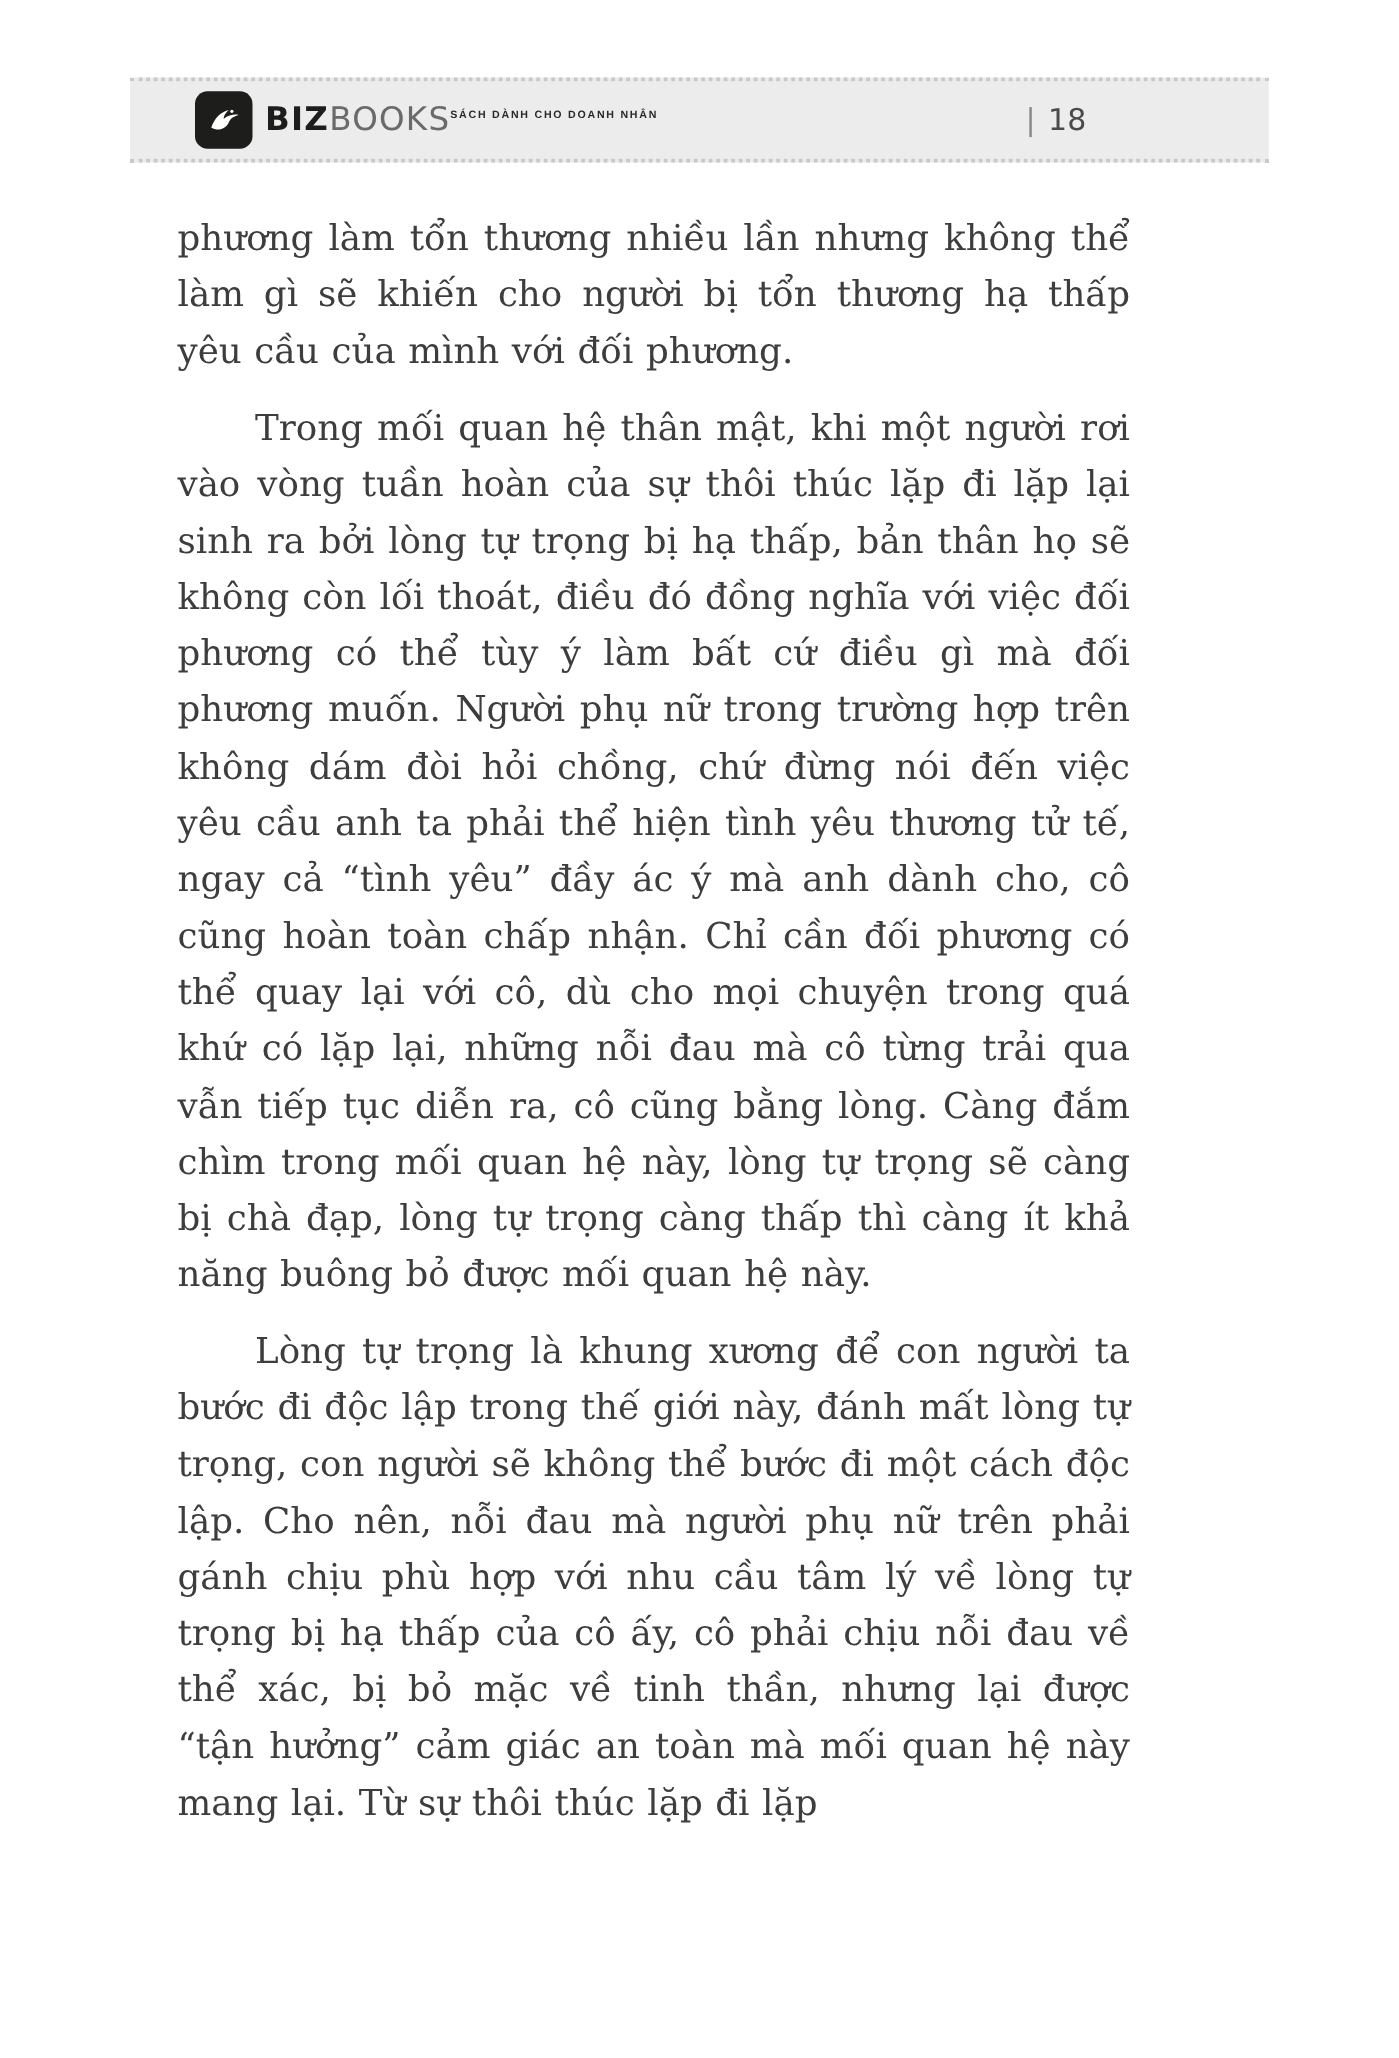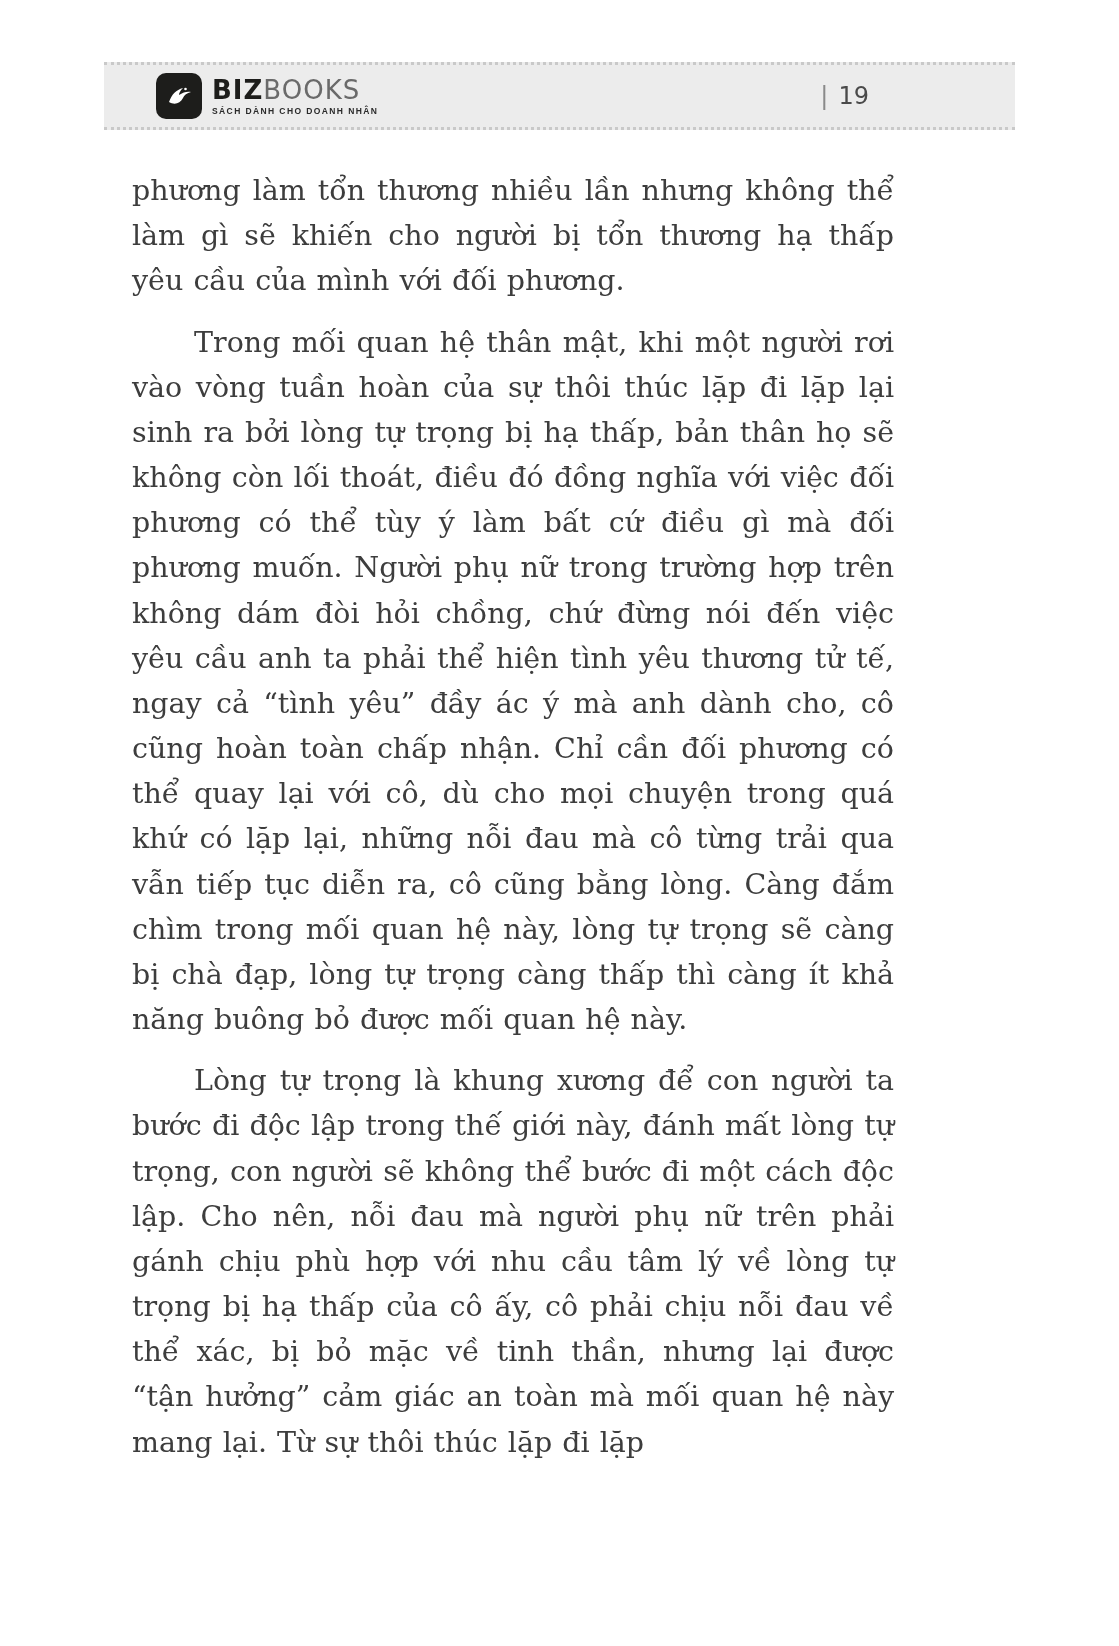--- a/index.html
+++ b/index.html
@@ -44,21 +44,21 @@
     height: 46px;
     background: #1d1d1b;
     border-radius: 10px;
     display: flex;
     align-items: center;
     justify-content: center;
     flex: 0 0 auto;
   }
   .brand-text {
     display: flex;
-    flex-direction: column;
+    flex-direction: row;
     line-height: 1;
   }
   .brand-name {
     font-family: "DejaVu Sans", sans-serif;
     font-size: 26px;
     font-weight: bold;
     letter-spacing: 1px;
     color: #1d1d1b;
   }
   .brand-name .books {
@@ -85,21 +85,21 @@
   }
   .page-number .sep {
     color: #8a8a8a;
     font-weight: normal;
   }
 
   
   .content {
     position: absolute;
     top: 168px;
-    left: 132px;
+    left: 142px;
     width: 762px;
   }
   .content p {
     font-size: 28.5px;
     line-height: 1.585;
     text-align: justify;
     text-indent: 62px;
     margin-bottom: 16px;
     color: #3d3d3d;
     word-spacing: 1px;
@@ -123,21 +123,21 @@
       </div>
       <div class="brand-text">
         <div class="brand-name">
           <span>BIZ</span><span class="books">BOOKS</span>
         </div>
         <div class="tagline">SÁCH DÀNH CHO DOANH NHÂN</div>
       </div>
     </div>
     <div class="page-number">
       <span class="sep">|</span>
-      <span>19</span>
+      <span>18</span>
     </div>
   </div>
 
   <div class="content">
     <p class="no-indent">phương làm tổn thương nhiều lần nhưng không thể làm gì sẽ khiến cho người bị tổn thương hạ thấp yêu cầu của mình với đối phương.</p>
     <p>Trong mối quan hệ thân mật, khi một người rơi vào vòng tuần hoàn của sự thôi thúc lặp đi lặp lại sinh ra bởi lòng tự trọng bị hạ thấp, bản thân họ sẽ không còn lối thoát, điều đó đồng nghĩa với việc đối phương có thể tùy ý làm bất cứ điều gì mà đối phương muốn. Người phụ nữ trong trường hợp trên không dám đòi hỏi chồng, chứ đừng nói đến việc yêu cầu anh ta phải thể hiện tình yêu thương tử tế, ngay cả “tình yêu” đầy ác ý mà anh dành cho, cô cũng hoàn toàn chấp nhận. Chỉ cần đối phương có thể quay lại với cô, dù cho mọi chuyện trong quá khứ có lặp lại, những nỗi đau mà cô từng trải qua vẫn tiếp tục diễn ra, cô cũng bằng lòng. Càng đắm chìm trong mối quan hệ này, lòng tự trọng sẽ càng bị chà đạp, lòng tự trọng càng thấp thì càng ít khả năng buông bỏ được mối quan hệ này.</p>
     <p>Lòng tự trọng là khung xương để con người ta bước đi độc lập trong thế giới này, đánh mất lòng tự trọng, con người sẽ không thể bước đi một cách độc lập. Cho nên, nỗi đau mà người phụ nữ trên phải gánh chịu phù hợp với nhu cầu tâm lý về lòng tự trọng bị hạ thấp của cô ấy, cô phải chịu nỗi đau về thể xác, bị bỏ mặc về tinh thần, nhưng lại được “tận hưởng” cảm giác an toàn mà mối quan hệ này mang lại. Từ sự thôi thúc lặp đi lặp</p>
   </div>
 
 </div>

